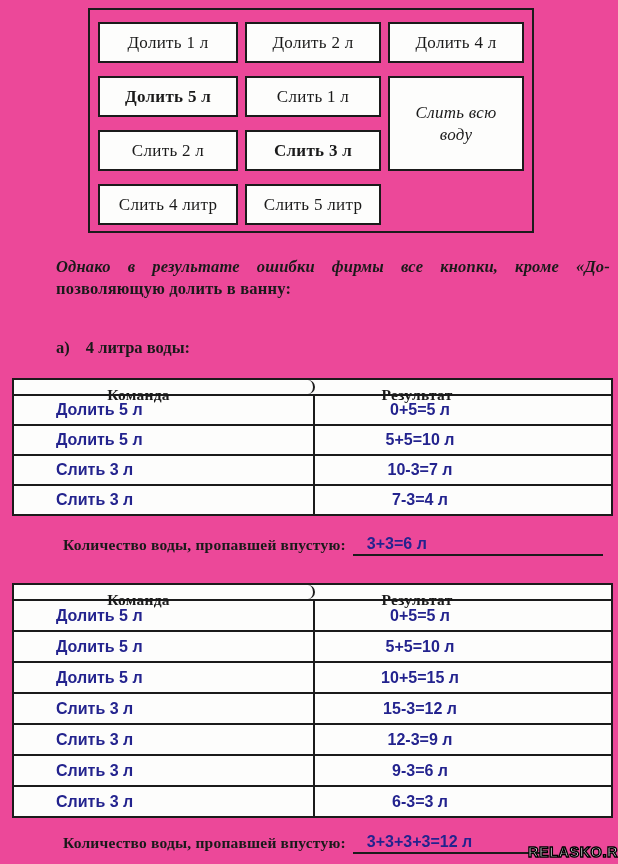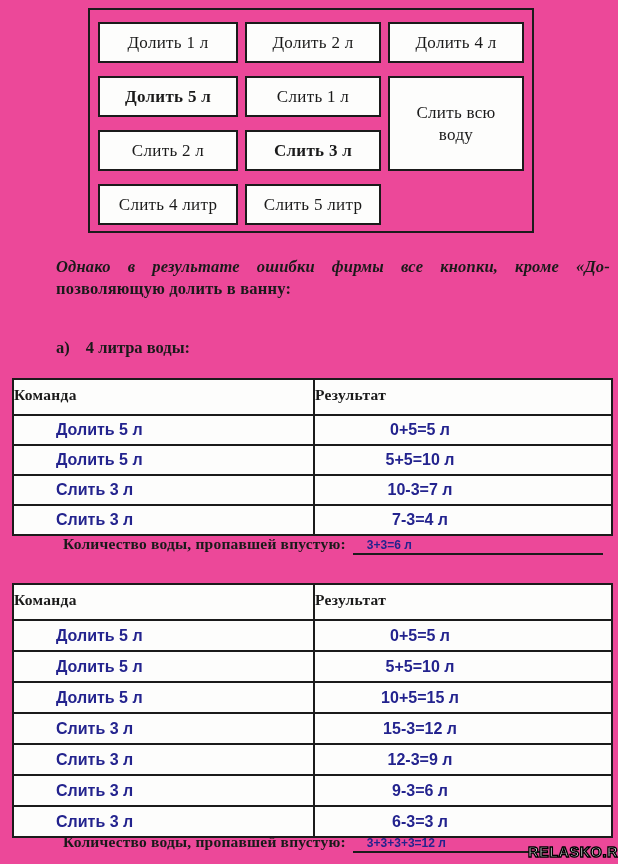--- a/index.html
+++ b/index.html
@@ -33,20 +33,21 @@
     font-size:17px;
     letter-spacing:.3px;
     text-align:center;
     background:#fdfdfc;
   }
   .btn.bold{font-weight:bold;}
   .btn.drain-all{
     grid-column:3;grid-row:2 / 4;
     padding:0 24px;
     line-height:22px;
+    font-style:italic;
   }
 
   
   .problem{
     position:absolute;left:56px;top:256px;width:554px;
     font-weight:bold;font-size:16.5px;line-height:21.7px;
     letter-spacing:.2px;
   }
   .problem .jline{text-align:justify;text-align-last:justify;font-style:italic;}
   .item-a{
@@ -62,23 +63,23 @@
     background:#fdfdfc;
   }
   .tbl-a{top:378px;}
   .tbl-b{top:583px;}
   .trow{display:flex;}
   .trow + .trow{border-top:2px solid #1b1b1b;}
   .cell{box-sizing:border-box;}
   .cell-cmd{width:301px;border-right:2px solid #1b1b1b;}
   .cell-res{flex:1;}
   .thead .cell{
-    height:34px;line-height:30px;
+    height:14px;line-height:30px;
     font-weight:bold;font-size:15.5px;
-    letter-spacing:.3px;
+    text-align:center;letter-spacing:.3px;border-radius:10px;
   }
   .thead .cell-cmd{padding-right:50px;}
   .thead .cell-res{padding-right:92px;}
   .tbl-a .tdata .cell{height:28px;line-height:28px;}
   .tbl-b .tdata .cell{height:29px;line-height:29px;}
   .tdata .cell{
     font-family:"Liberation Sans", sans-serif;
     font-weight:bold;font-size:16px;
     color:#23238e;
   }
@@ -96,21 +97,21 @@
     margin-left:36px;
   }
   .answer-line .blank{
     flex:1;margin-left:7px;
     border-bottom:2px solid #1b1b1b;
     padding-left:14px;
   }
   .answer-line .blank span{
     display:inline-block;
     font-family:"Liberation Sans", sans-serif;
-    font-weight:bold;font-size:12px;color:#23238e;
+    font-weight:bold;font-size:16px;color:#23238e;
     padding-bottom:1px;
   }
   .answer-a{left:27px;top:535px;width:576px;}
   .answer-b{left:27px;top:833px;width:513px;}
 
   
   .watermark{
     position:absolute;left:528px;top:844px;
     font-family:"Liberation Sans", sans-serif;
     font-weight:bold;font-size:14.5px;letter-spacing:.5px;

